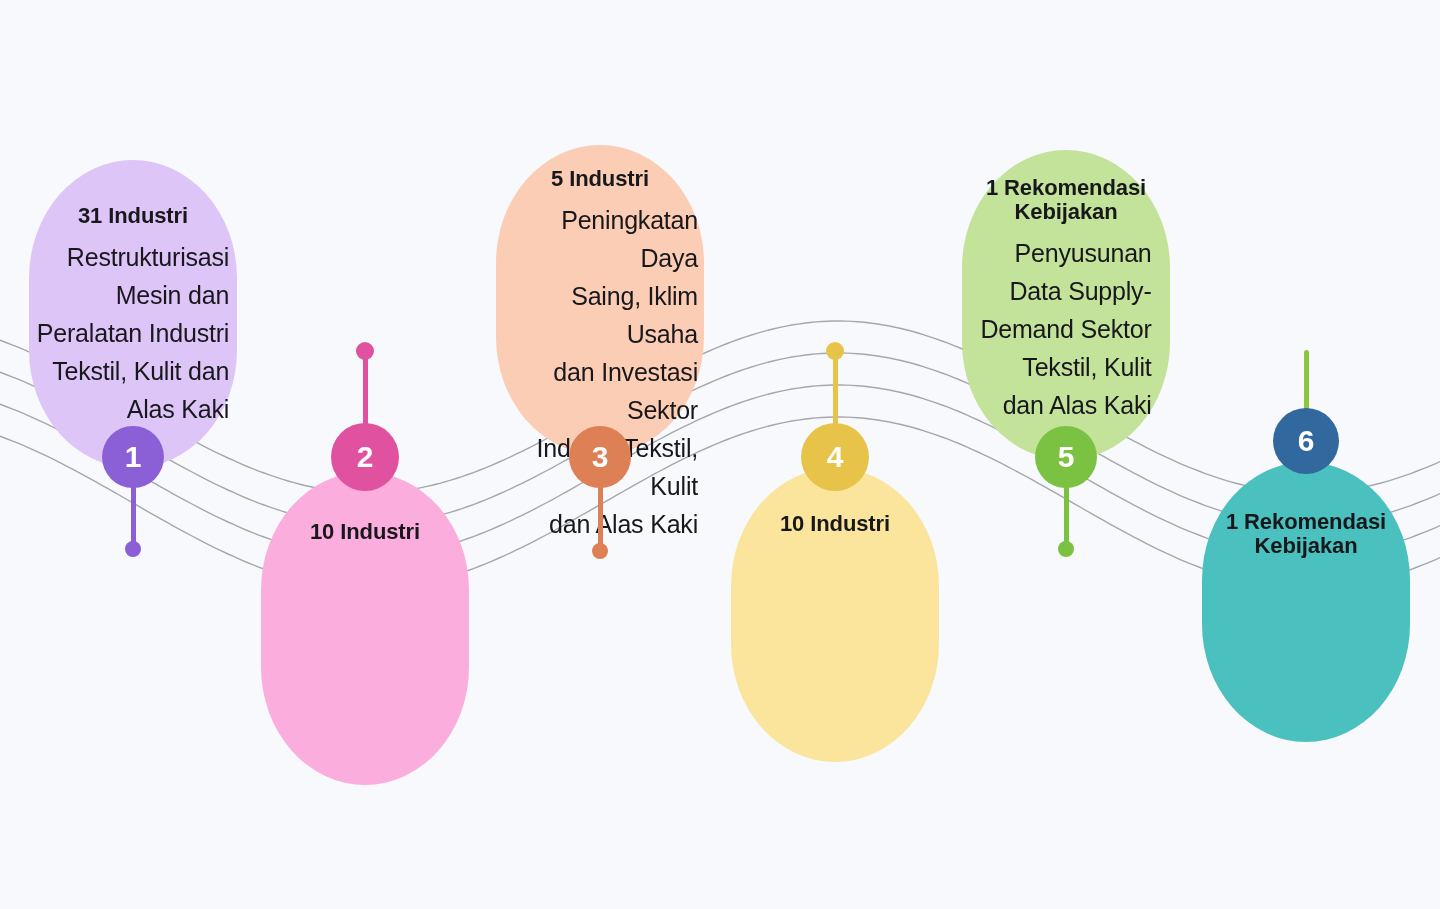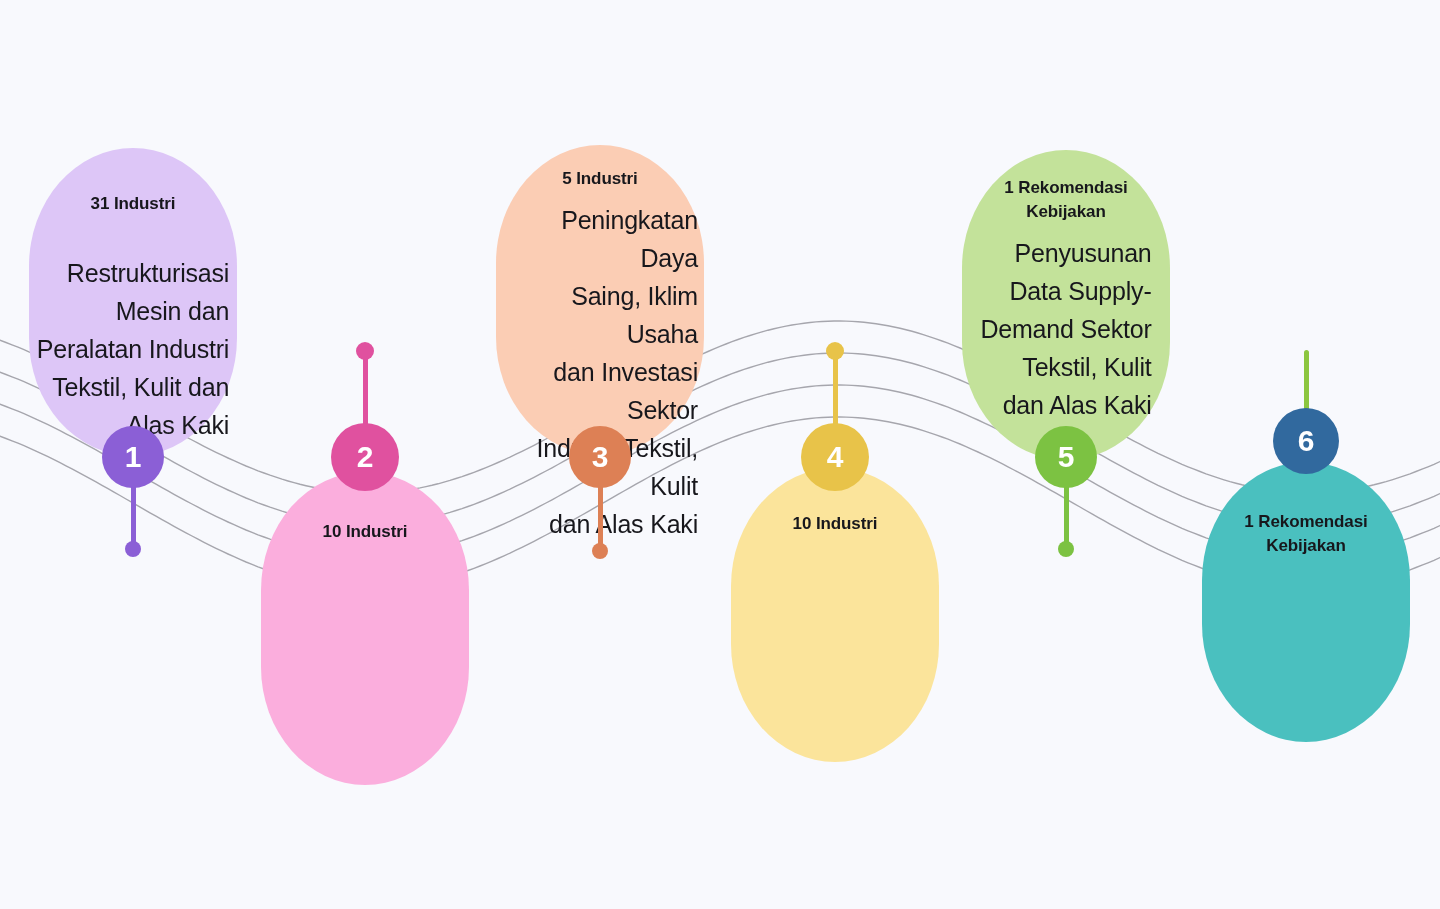--- a/index.html
+++ b/index.html
@@ -19,21 +19,21 @@
     z-index:2;
     box-sizing:border-box;
     display:flex;
     flex-direction:column;
     align-items:center;
     text-align:center;
     color:#17171c;
   }
   .card .title{
     font-weight:bold;
-    font-size:17px;
+    font-size:22px;
     line-height:24px;
     letter-spacing:-0.1px;
     margin:0 0 10px 0;
     white-space:pre-line;
   }
   .card .body{
     font-size:25px;
     line-height:38px;
     letter-spacing:-0.2px;
     margin:0;
@@ -69,21 +69,21 @@
         <path d="M-60.0 324.4 L-54.0 325.4 L-48.0 326.5 L-42.0 327.8 L-36.0 329.2 L-30.0 330.8 L-24.0 332.4 L-18.0 334.2 L-12.0 336.1 L-6.0 338.1 L0.0 340.2 L6.0 342.5 L12.0 344.8 L18.0 347.2 L24.0 349.7 L30.0 352.4 L36.0 355.1 L42.0 357.9 L48.0 360.7 L54.0 363.7 L60.0 366.7 L66.0 369.8 L72.0 372.9 L78.0 376.1 L84.0 379.3 L90.0 382.6 L96.0 385.9 L102.0 389.3 L108.0 392.7 L114.0 396.1 L120.0 399.5 L126.0 403.0 L132.0 406.4 L138.0 409.9 L144.0 413.3 L150.0 416.8 L156.0 420.2 L162.0 423.6 L168.0 426.9 L174.0 430.3 L180.0 433.6 L186.0 436.8 L192.0 440.0 L198.0 443.2 L204.0 446.3 L210.0 449.3 L216.0 452.3 L222.0 455.2 L228.0 458.0 L234.0 460.7 L240.0 463.4 L246.0 466.0 L252.0 468.4 L258.0 470.8 L264.0 473.0 L270.0 475.2 L276.0 477.2 L282.0 479.2 L288.0 481.0 L294.0 482.7 L300.0 484.3 L306.0 485.7 L312.0 487.0 L318.0 488.2 L324.0 489.3 L330.0 490.2 L336.0 491.0 L342.0 491.7 L348.0 492.2 L354.0 492.6 L360.0 492.9 L366.0 493.0 L372.0 493.0 L378.0 492.8 L384.0 492.5 L390.0 492.1 L396.0 491.5 L402.0 490.8 L408.0 489.9 L414.0 489.0 L420.0 487.9 L426.0 486.6 L432.0 485.3 L438.0 483.8 L444.0 482.1 L450.0 480.4 L456.0 478.5 L462.0 476.6 L468.0 474.5 L474.0 472.3 L480.0 470.0 L486.0 467.6 L492.0 465.1 L498.0 462.5 L504.0 459.8 L510.0 457.1 L516.0 454.2 L522.0 451.3 L528.0 448.3 L534.0 445.3 L540.0 442.2 L546.0 439.0 L552.0 435.8 L558.0 432.5 L564.0 429.2 L570.0 425.8 L576.0 422.4 L582.0 419.0 L588.0 415.6 L594.0 412.2 L600.0 408.7 L606.0 405.3 L612.0 401.8 L618.0 398.4 L624.0 395.0 L630.0 391.6 L636.0 388.2 L642.0 384.8 L648.0 381.5 L654.0 378.2 L660.0 375.0 L666.0 371.8 L672.0 368.7 L678.0 365.7 L684.0 362.7 L690.0 359.8 L696.0 356.9 L702.0 354.2 L708.0 351.5 L714.0 348.9 L720.0 346.4 L726.0 344.0 L732.0 341.7 L738.0 339.5 L744.0 337.4 L750.0 335.5 L756.0 333.6 L762.0 331.9 L768.0 330.2 L774.0 328.7 L780.0 327.4 L786.0 326.1 L792.0 325.0 L798.0 324.1 L804.0 323.2 L810.0 322.5 L816.0 321.9 L822.0 321.5 L828.0 321.2 L834.0 321.0 L840.0 321.0 L846.0 321.1 L852.0 321.4 L858.0 321.8 L864.0 322.3 L870.0 323.0 L876.0 323.8 L882.0 324.7 L888.0 325.8 L894.0 327.0 L900.0 328.3 L906.0 329.7 L912.0 331.3 L918.0 333.0 L924.0 334.8 L930.0 336.8 L936.0 338.8 L942.0 341.0 L948.0 343.2 L954.0 345.6 L960.0 348.0 L966.0 350.6 L972.0 353.3 L978.0 356.0 L984.0 358.8 L990.0 361.7 L996.0 364.7 L1002.0 367.7 L1008.0 370.8 L1014.0 374.0 L1020.0 377.2 L1026.0 380.4 L1032.0 383.7 L1038.0 387.1 L1044.0 390.4 L1050.0 393.8 L1056.0 397.2 L1062.0 400.7 L1068.0 404.1 L1074.0 407.6 L1080.0 411.0 L1086.0 414.5 L1092.0 417.9 L1098.0 421.3 L1104.0 424.7 L1110.0 428.1 L1116.0 431.4 L1122.0 434.7 L1128.0 437.9 L1134.0 441.1 L1140.0 444.2 L1146.0 447.3 L1152.0 450.3 L1158.0 453.3 L1164.0 456.1 L1170.0 458.9 L1176.0 461.6 L1182.0 464.3 L1188.0 466.8 L1194.0 469.2 L1200.0 471.5 L1206.0 473.8 L1212.0 475.9 L1218.0 477.9 L1224.0 479.8 L1230.0 481.6 L1236.0 483.2 L1242.0 484.8 L1248.0 486.2 L1254.0 487.5 L1260.0 488.6 L1266.0 489.6 L1272.0 490.5 L1278.0 491.3 L1284.0 491.9 L1290.0 492.4 L1296.0 492.7 L1302.0 492.9 L1308.0 493.0 L1314.0 492.9 L1320.0 492.7 L1326.0 492.4 L1332.0 491.9 L1338.0 491.3 L1344.0 490.5 L1350.0 489.6 L1356.0 488.6 L1362.0 487.5 L1368.0 486.2 L1374.0 484.8 L1380.0 483.2 L1386.0 481.6 L1392.0 479.8 L1398.0 477.9 L1404.0 475.9 L1410.0 473.8 L1416.0 471.5 L1422.0 469.2 L1428.0 466.8 L1434.0 464.3 L1440.0 461.6 L1446.0 458.9 L1452.0 456.1 L1458.0 453.3 L1464.0 450.3 L1470.0 447.3 L1476.0 444.2 L1482.0 441.1 L1488.0 437.9 L1494.0 434.7 L1500.0 431.4"></path>
         <path d="M-60.0 356.4 L-54.0 357.4 L-48.0 358.5 L-42.0 359.8 L-36.0 361.2 L-30.0 362.8 L-24.0 364.4 L-18.0 366.2 L-12.0 368.1 L-6.0 370.1 L0.0 372.2 L6.0 374.5 L12.0 376.8 L18.0 379.2 L24.0 381.7 L30.0 384.4 L36.0 387.1 L42.0 389.9 L48.0 392.7 L54.0 395.7 L60.0 398.7 L66.0 401.8 L72.0 404.9 L78.0 408.1 L84.0 411.3 L90.0 414.6 L96.0 417.9 L102.0 421.3 L108.0 424.7 L114.0 428.1 L120.0 431.5 L126.0 435.0 L132.0 438.4 L138.0 441.9 L144.0 445.3 L150.0 448.8 L156.0 452.2 L162.0 455.6 L168.0 458.9 L174.0 462.3 L180.0 465.6 L186.0 468.8 L192.0 472.0 L198.0 475.2 L204.0 478.3 L210.0 481.3 L216.0 484.3 L222.0 487.2 L228.0 490.0 L234.0 492.7 L240.0 495.4 L246.0 498.0 L252.0 500.4 L258.0 502.8 L264.0 505.0 L270.0 507.2 L276.0 509.2 L282.0 511.2 L288.0 513.0 L294.0 514.7 L300.0 516.3 L306.0 517.7 L312.0 519.0 L318.0 520.2 L324.0 521.3 L330.0 522.2 L336.0 523.0 L342.0 523.7 L348.0 524.2 L354.0 524.6 L360.0 524.9 L366.0 525.0 L372.0 525.0 L378.0 524.8 L384.0 524.5 L390.0 524.1 L396.0 523.5 L402.0 522.8 L408.0 521.9 L414.0 521.0 L420.0 519.9 L426.0 518.6 L432.0 517.3 L438.0 515.8 L444.0 514.1 L450.0 512.4 L456.0 510.5 L462.0 508.6 L468.0 506.5 L474.0 504.3 L480.0 502.0 L486.0 499.6 L492.0 497.1 L498.0 494.5 L504.0 491.8 L510.0 489.1 L516.0 486.2 L522.0 483.3 L528.0 480.3 L534.0 477.3 L540.0 474.2 L546.0 471.0 L552.0 467.8 L558.0 464.5 L564.0 461.2 L570.0 457.8 L576.0 454.4 L582.0 451.0 L588.0 447.6 L594.0 444.2 L600.0 440.7 L606.0 437.3 L612.0 433.8 L618.0 430.4 L624.0 427.0 L630.0 423.6 L636.0 420.2 L642.0 416.8 L648.0 413.5 L654.0 410.2 L660.0 407.0 L666.0 403.8 L672.0 400.7 L678.0 397.7 L684.0 394.7 L690.0 391.8 L696.0 388.9 L702.0 386.2 L708.0 383.5 L714.0 380.9 L720.0 378.4 L726.0 376.0 L732.0 373.7 L738.0 371.5 L744.0 369.4 L750.0 367.5 L756.0 365.6 L762.0 363.9 L768.0 362.2 L774.0 360.7 L780.0 359.4 L786.0 358.1 L792.0 357.0 L798.0 356.1 L804.0 355.2 L810.0 354.5 L816.0 353.9 L822.0 353.5 L828.0 353.2 L834.0 353.0 L840.0 353.0 L846.0 353.1 L852.0 353.4 L858.0 353.8 L864.0 354.3 L870.0 355.0 L876.0 355.8 L882.0 356.7 L888.0 357.8 L894.0 359.0 L900.0 360.3 L906.0 361.7 L912.0 363.3 L918.0 365.0 L924.0 366.8 L930.0 368.8 L936.0 370.8 L942.0 373.0 L948.0 375.2 L954.0 377.6 L960.0 380.0 L966.0 382.6 L972.0 385.3 L978.0 388.0 L984.0 390.8 L990.0 393.7 L996.0 396.7 L1002.0 399.7 L1008.0 402.8 L1014.0 406.0 L1020.0 409.2 L1026.0 412.4 L1032.0 415.7 L1038.0 419.1 L1044.0 422.4 L1050.0 425.8 L1056.0 429.2 L1062.0 432.7 L1068.0 436.1 L1074.0 439.6 L1080.0 443.0 L1086.0 446.5 L1092.0 449.9 L1098.0 453.3 L1104.0 456.7 L1110.0 460.1 L1116.0 463.4 L1122.0 466.7 L1128.0 469.9 L1134.0 473.1 L1140.0 476.2 L1146.0 479.3 L1152.0 482.3 L1158.0 485.3 L1164.0 488.1 L1170.0 490.9 L1176.0 493.6 L1182.0 496.3 L1188.0 498.8 L1194.0 501.2 L1200.0 503.5 L1206.0 505.8 L1212.0 507.9 L1218.0 509.9 L1224.0 511.8 L1230.0 513.6 L1236.0 515.2 L1242.0 516.8 L1248.0 518.2 L1254.0 519.5 L1260.0 520.6 L1266.0 521.6 L1272.0 522.5 L1278.0 523.3 L1284.0 523.9 L1290.0 524.4 L1296.0 524.7 L1302.0 524.9 L1308.0 525.0 L1314.0 524.9 L1320.0 524.7 L1326.0 524.4 L1332.0 523.9 L1338.0 523.3 L1344.0 522.5 L1350.0 521.6 L1356.0 520.6 L1362.0 519.5 L1368.0 518.2 L1374.0 516.8 L1380.0 515.2 L1386.0 513.6 L1392.0 511.8 L1398.0 509.9 L1404.0 507.9 L1410.0 505.8 L1416.0 503.5 L1422.0 501.2 L1428.0 498.8 L1434.0 496.3 L1440.0 493.6 L1446.0 490.9 L1452.0 488.1 L1458.0 485.3 L1464.0 482.3 L1470.0 479.3 L1476.0 476.2 L1482.0 473.1 L1488.0 469.9 L1494.0 466.7 L1500.0 463.4"></path>
         <path d="M-60.0 388.4 L-54.0 389.4 L-48.0 390.5 L-42.0 391.8 L-36.0 393.2 L-30.0 394.8 L-24.0 396.4 L-18.0 398.2 L-12.0 400.1 L-6.0 402.1 L0.0 404.2 L6.0 406.5 L12.0 408.8 L18.0 411.2 L24.0 413.7 L30.0 416.4 L36.0 419.1 L42.0 421.9 L48.0 424.7 L54.0 427.7 L60.0 430.7 L66.0 433.8 L72.0 436.9 L78.0 440.1 L84.0 443.3 L90.0 446.6 L96.0 449.9 L102.0 453.3 L108.0 456.7 L114.0 460.1 L120.0 463.5 L126.0 467.0 L132.0 470.4 L138.0 473.9 L144.0 477.3 L150.0 480.8 L156.0 484.2 L162.0 487.6 L168.0 490.9 L174.0 494.3 L180.0 497.6 L186.0 500.8 L192.0 504.0 L198.0 507.2 L204.0 510.3 L210.0 513.3 L216.0 516.3 L222.0 519.2 L228.0 522.0 L234.0 524.7 L240.0 527.4 L246.0 530.0 L252.0 532.4 L258.0 534.8 L264.0 537.0 L270.0 539.2 L276.0 541.2 L282.0 543.2 L288.0 545.0 L294.0 546.7 L300.0 548.3 L306.0 549.7 L312.0 551.0 L318.0 552.2 L324.0 553.3 L330.0 554.2 L336.0 555.0 L342.0 555.7 L348.0 556.2 L354.0 556.6 L360.0 556.9 L366.0 557.0 L372.0 557.0 L378.0 556.8 L384.0 556.5 L390.0 556.1 L396.0 555.5 L402.0 554.8 L408.0 553.9 L414.0 553.0 L420.0 551.9 L426.0 550.6 L432.0 549.3 L438.0 547.8 L444.0 546.1 L450.0 544.4 L456.0 542.5 L462.0 540.6 L468.0 538.5 L474.0 536.3 L480.0 534.0 L486.0 531.6 L492.0 529.1 L498.0 526.5 L504.0 523.8 L510.0 521.1 L516.0 518.2 L522.0 515.3 L528.0 512.3 L534.0 509.3 L540.0 506.2 L546.0 503.0 L552.0 499.8 L558.0 496.5 L564.0 493.2 L570.0 489.8 L576.0 486.4 L582.0 483.0 L588.0 479.6 L594.0 476.2 L600.0 472.7 L606.0 469.3 L612.0 465.8 L618.0 462.4 L624.0 459.0 L630.0 455.6 L636.0 452.2 L642.0 448.8 L648.0 445.5 L654.0 442.2 L660.0 439.0 L666.0 435.8 L672.0 432.7 L678.0 429.7 L684.0 426.7 L690.0 423.8 L696.0 420.9 L702.0 418.2 L708.0 415.5 L714.0 412.9 L720.0 410.4 L726.0 408.0 L732.0 405.7 L738.0 403.5 L744.0 401.4 L750.0 399.5 L756.0 397.6 L762.0 395.9 L768.0 394.2 L774.0 392.7 L780.0 391.4 L786.0 390.1 L792.0 389.0 L798.0 388.1 L804.0 387.2 L810.0 386.5 L816.0 385.9 L822.0 385.5 L828.0 385.2 L834.0 385.0 L840.0 385.0 L846.0 385.1 L852.0 385.4 L858.0 385.8 L864.0 386.3 L870.0 387.0 L876.0 387.8 L882.0 388.7 L888.0 389.8 L894.0 391.0 L900.0 392.3 L906.0 393.7 L912.0 395.3 L918.0 397.0 L924.0 398.8 L930.0 400.8 L936.0 402.8 L942.0 405.0 L948.0 407.2 L954.0 409.6 L960.0 412.0 L966.0 414.6 L972.0 417.3 L978.0 420.0 L984.0 422.8 L990.0 425.7 L996.0 428.7 L1002.0 431.7 L1008.0 434.8 L1014.0 438.0 L1020.0 441.2 L1026.0 444.4 L1032.0 447.7 L1038.0 451.1 L1044.0 454.4 L1050.0 457.8 L1056.0 461.2 L1062.0 464.7 L1068.0 468.1 L1074.0 471.6 L1080.0 475.0 L1086.0 478.5 L1092.0 481.9 L1098.0 485.3 L1104.0 488.7 L1110.0 492.1 L1116.0 495.4 L1122.0 498.7 L1128.0 501.9 L1134.0 505.1 L1140.0 508.2 L1146.0 511.3 L1152.0 514.3 L1158.0 517.3 L1164.0 520.1 L1170.0 522.9 L1176.0 525.6 L1182.0 528.3 L1188.0 530.8 L1194.0 533.2 L1200.0 535.5 L1206.0 537.8 L1212.0 539.9 L1218.0 541.9 L1224.0 543.8 L1230.0 545.6 L1236.0 547.2 L1242.0 548.8 L1248.0 550.2 L1254.0 551.5 L1260.0 552.6 L1266.0 553.6 L1272.0 554.5 L1278.0 555.3 L1284.0 555.9 L1290.0 556.4 L1296.0 556.7 L1302.0 556.9 L1308.0 557.0 L1314.0 556.9 L1320.0 556.7 L1326.0 556.4 L1332.0 555.9 L1338.0 555.3 L1344.0 554.5 L1350.0 553.6 L1356.0 552.6 L1362.0 551.5 L1368.0 550.2 L1374.0 548.8 L1380.0 547.2 L1386.0 545.6 L1392.0 543.8 L1398.0 541.9 L1404.0 539.9 L1410.0 537.8 L1416.0 535.5 L1422.0 533.2 L1428.0 530.8 L1434.0 528.3 L1440.0 525.6 L1446.0 522.9 L1452.0 520.1 L1458.0 517.3 L1464.0 514.3 L1470.0 511.3 L1476.0 508.2 L1482.0 505.1 L1488.0 501.9 L1494.0 498.7 L1500.0 495.4"></path>
         <path d="M-60.0 420.4 L-54.0 421.4 L-48.0 422.5 L-42.0 423.8 L-36.0 425.2 L-30.0 426.8 L-24.0 428.4 L-18.0 430.2 L-12.0 432.1 L-6.0 434.1 L0.0 436.2 L6.0 438.5 L12.0 440.8 L18.0 443.2 L24.0 445.7 L30.0 448.4 L36.0 451.1 L42.0 453.9 L48.0 456.7 L54.0 459.7 L60.0 462.7 L66.0 465.8 L72.0 468.9 L78.0 472.1 L84.0 475.3 L90.0 478.6 L96.0 481.9 L102.0 485.3 L108.0 488.7 L114.0 492.1 L120.0 495.5 L126.0 499.0 L132.0 502.4 L138.0 505.9 L144.0 509.3 L150.0 512.8 L156.0 516.2 L162.0 519.6 L168.0 522.9 L174.0 526.3 L180.0 529.6 L186.0 532.8 L192.0 536.0 L198.0 539.2 L204.0 542.3 L210.0 545.3 L216.0 548.3 L222.0 551.2 L228.0 554.0 L234.0 556.7 L240.0 559.4 L246.0 562.0 L252.0 564.4 L258.0 566.8 L264.0 569.0 L270.0 571.2 L276.0 573.2 L282.0 575.2 L288.0 577.0 L294.0 578.7 L300.0 580.3 L306.0 581.7 L312.0 583.0 L318.0 584.2 L324.0 585.3 L330.0 586.2 L336.0 587.0 L342.0 587.7 L348.0 588.2 L354.0 588.6 L360.0 588.9 L366.0 589.0 L372.0 589.0 L378.0 588.8 L384.0 588.5 L390.0 588.1 L396.0 587.5 L402.0 586.8 L408.0 585.9 L414.0 585.0 L420.0 583.9 L426.0 582.6 L432.0 581.3 L438.0 579.8 L444.0 578.1 L450.0 576.4 L456.0 574.5 L462.0 572.6 L468.0 570.5 L474.0 568.3 L480.0 566.0 L486.0 563.6 L492.0 561.1 L498.0 558.5 L504.0 555.8 L510.0 553.1 L516.0 550.2 L522.0 547.3 L528.0 544.3 L534.0 541.3 L540.0 538.2 L546.0 535.0 L552.0 531.8 L558.0 528.5 L564.0 525.2 L570.0 521.8 L576.0 518.4 L582.0 515.0 L588.0 511.6 L594.0 508.2 L600.0 504.7 L606.0 501.3 L612.0 497.8 L618.0 494.4 L624.0 491.0 L630.0 487.6 L636.0 484.2 L642.0 480.8 L648.0 477.5 L654.0 474.2 L660.0 471.0 L666.0 467.8 L672.0 464.7 L678.0 461.7 L684.0 458.7 L690.0 455.8 L696.0 452.9 L702.0 450.2 L708.0 447.5 L714.0 444.9 L720.0 442.4 L726.0 440.0 L732.0 437.7 L738.0 435.5 L744.0 433.4 L750.0 431.5 L756.0 429.6 L762.0 427.9 L768.0 426.2 L774.0 424.7 L780.0 423.4 L786.0 422.1 L792.0 421.0 L798.0 420.1 L804.0 419.2 L810.0 418.5 L816.0 417.9 L822.0 417.5 L828.0 417.2 L834.0 417.0 L840.0 417.0 L846.0 417.1 L852.0 417.4 L858.0 417.8 L864.0 418.3 L870.0 419.0 L876.0 419.8 L882.0 420.7 L888.0 421.8 L894.0 423.0 L900.0 424.3 L906.0 425.7 L912.0 427.3 L918.0 429.0 L924.0 430.8 L930.0 432.8 L936.0 434.8 L942.0 437.0 L948.0 439.2 L954.0 441.6 L960.0 444.0 L966.0 446.6 L972.0 449.3 L978.0 452.0 L984.0 454.8 L990.0 457.7 L996.0 460.7 L1002.0 463.7 L1008.0 466.8 L1014.0 470.0 L1020.0 473.2 L1026.0 476.4 L1032.0 479.7 L1038.0 483.1 L1044.0 486.4 L1050.0 489.8 L1056.0 493.2 L1062.0 496.7 L1068.0 500.1 L1074.0 503.6 L1080.0 507.0 L1086.0 510.5 L1092.0 513.9 L1098.0 517.3 L1104.0 520.7 L1110.0 524.1 L1116.0 527.4 L1122.0 530.7 L1128.0 533.9 L1134.0 537.1 L1140.0 540.2 L1146.0 543.3 L1152.0 546.3 L1158.0 549.3 L1164.0 552.1 L1170.0 554.9 L1176.0 557.6 L1182.0 560.3 L1188.0 562.8 L1194.0 565.2 L1200.0 567.5 L1206.0 569.8 L1212.0 571.9 L1218.0 573.9 L1224.0 575.8 L1230.0 577.6 L1236.0 579.2 L1242.0 580.8 L1248.0 582.2 L1254.0 583.5 L1260.0 584.6 L1266.0 585.6 L1272.0 586.5 L1278.0 587.3 L1284.0 587.9 L1290.0 588.4 L1296.0 588.7 L1302.0 588.9 L1308.0 589.0 L1314.0 588.9 L1320.0 588.7 L1326.0 588.4 L1332.0 587.9 L1338.0 587.3 L1344.0 586.5 L1350.0 585.6 L1356.0 584.6 L1362.0 583.5 L1368.0 582.2 L1374.0 580.8 L1380.0 579.2 L1386.0 577.6 L1392.0 575.8 L1398.0 573.9 L1404.0 571.9 L1410.0 569.8 L1416.0 567.5 L1422.0 565.2 L1428.0 562.8 L1434.0 560.3 L1440.0 557.6 L1446.0 554.9 L1452.0 552.1 L1458.0 549.3 L1464.0 546.3 L1470.0 543.3 L1476.0 540.2 L1482.0 537.1 L1488.0 533.9 L1494.0 530.7 L1500.0 527.4"></path>
       </g>
   </svg>
 
   <div id="nodes">
       <div class="stem" style="background: rgb(139, 95, 214); width: 5px; left: 130.5px; top: 457px; height: 92px;"></div>
       <div class="dot" style="background: rgb(139, 95, 214); height: 16px; width: 16px; left: 125px; top: 541px;"></div>
-      <div class="card" style="background: rgb(221, 198, 247); left: 29px; top: 148px; width: 208px; height: 308px; padding: 44px 6px 36px; border-radius: 104px / 118px; color: rgb(23, 23, 28); gap: 28px;">
+      <div class="card" style="background: rgb(221, 198, 247); left: 29px; top: 160px; width: 208px; height: 308px; padding: 44px 6px 36px; border-radius: 104px / 118px; color: rgb(23, 23, 28);">
         <div class="title">31 Industri</div>
         <div class="body">Restrukturisasi
 Mesin dan
 Peralatan Industri
 Tekstil, Kulit dan
 Alas Kaki</div>
       </div>
       <div class="badge" style="background: rgb(139, 95, 214); color: rgb(255, 255, 255); height: 62px; width: 62px; left: 102px; top: 426px;">
         <span>1</span>
       </div>

